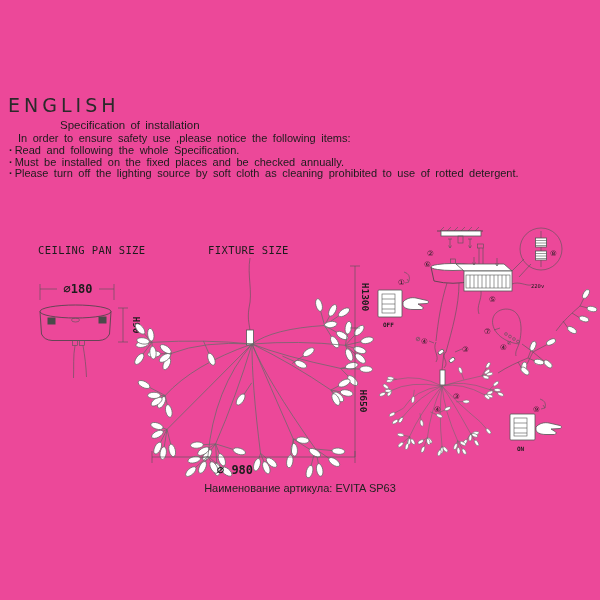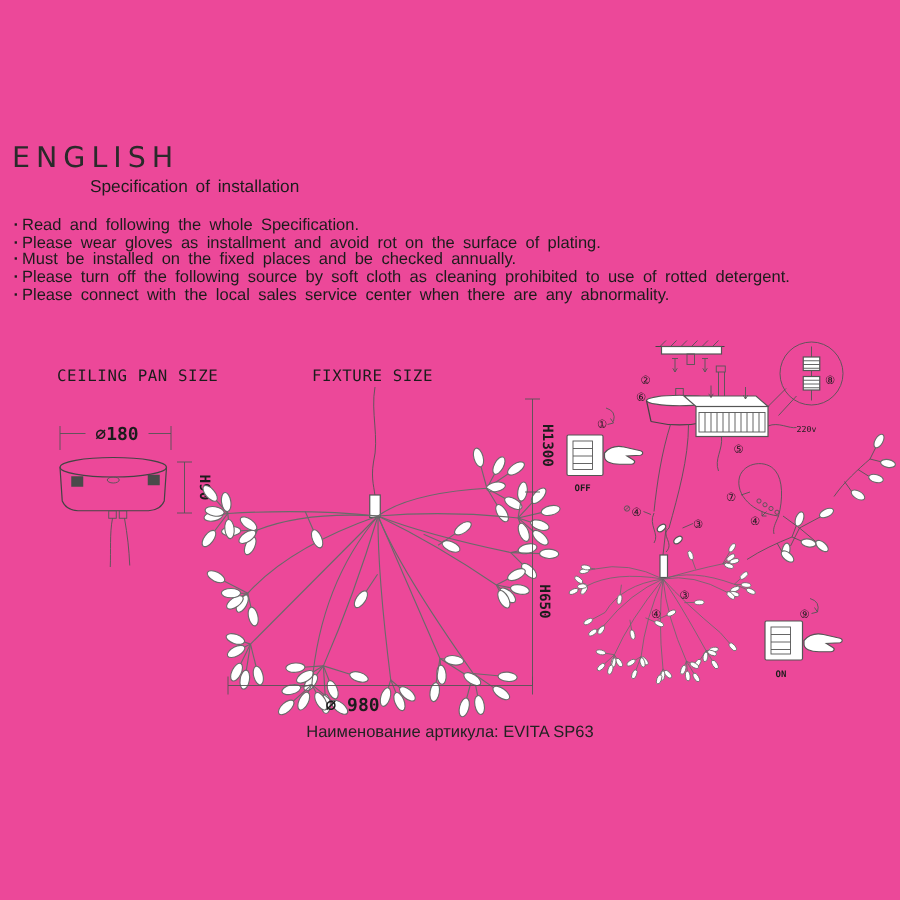--- a/index.html
+++ b/index.html
@@ -30,27 +30,26 @@
   .lf{fill:#fff;stroke:#6a6a6a;stroke-width:.75;}
   #chand-small .st,#chand-small .lf{stroke-width:.55;}
 </style>
 </head>
 <body>
 
 <div class="sheet">
 
   <div class="english">ENGLISH</div>
   <div class="spec-title">Specification of installation</div>
+  <div class="intro">In order to ensure safety use ,please notice the following items:</div>
 
   <div class="bullets">
     <div class="bullet-row">Read and following the whole Specification.</div>
-    <div class="bullet-row">Please wear gloves as installment and avoid rot on the surface of plating.</div>
     <div class="bullet-row">Must be installed on the fixed places and be checked annually.</div>
-    <div class="bullet-row">Please turn off the following source by soft cloth as cleaning prohibited to use of rotted detergent.</div>
-    <div class="bullet-row">Please connect with the local sales service center when there are any abnormality.</div>
+    <div class="bullet-row">Please turn off the lighting source by soft cloth as cleaning prohibited to use of rotted detergent.</div>
   </div>
 
   <svg width="600" height="600" viewBox="0 0 600 600">
     <defs>
       <g id="hand">
         <path class="wh" d="M0,5 C3,1.5 8,0 13,1 L24,3.5 C26,4 26,6 24,6.5 L15,7 L19,9.5 C21,10.5 20,12.5 18,12.5 L10,12.5 C4,12.5 0,10.5 0,7.5 Z"></path>
       </g>
     </defs>
 
     <text class="seclab" x="38" y="254">CEILING PAN SIZE</text>

